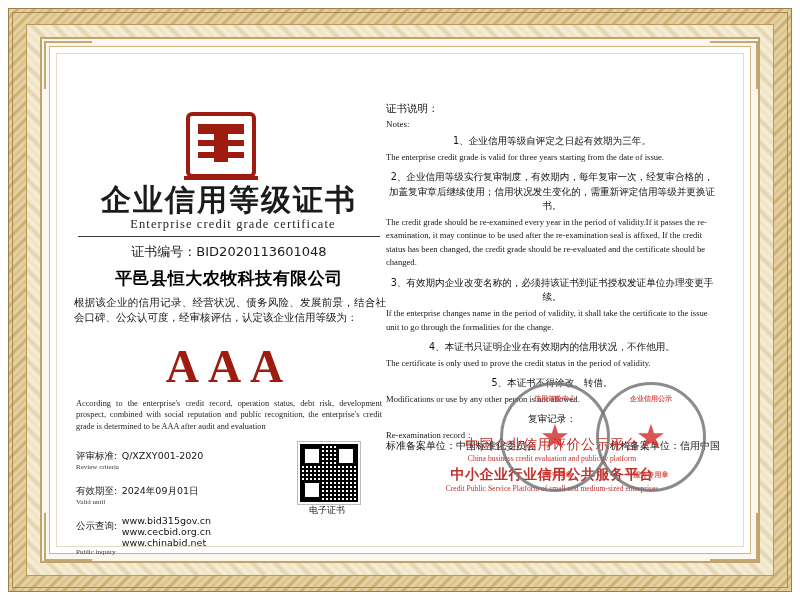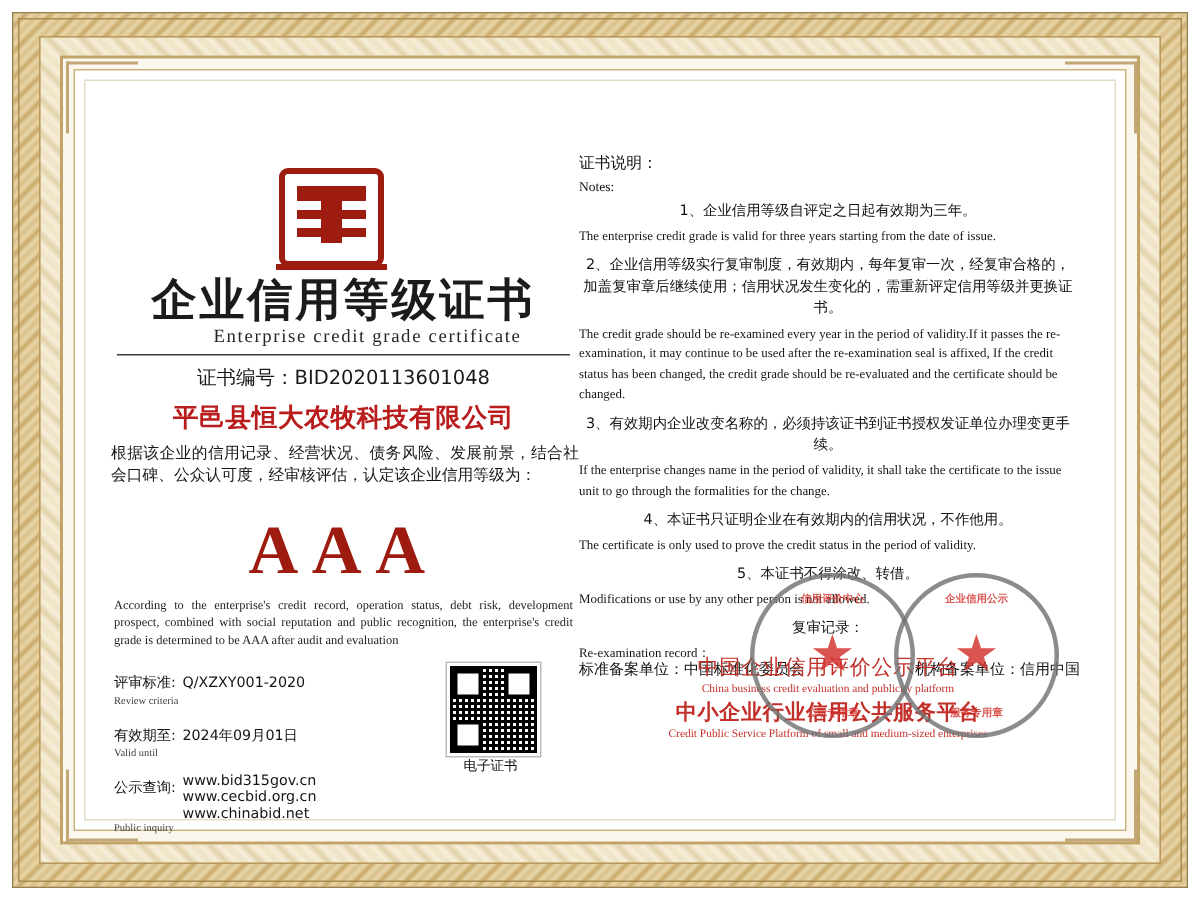--- a/index.html
+++ b/index.html
@@ -108,21 +108,21 @@
     width: 318px;
     text-align: center;
     font-size: 30px;
     font-weight: bold;
     letter-spacing: 2px;
     color: #1b1b1b;
     font-family: "DejaVu Sans", sans-serif;
   }
   .title-en {
     position: absolute;
-    left: 16px; top: 155px;
+    left: 4px; top: 155px;
     width: 318px;
     text-align: center;
     font-size: 12.5px;
     letter-spacing: 1.1px;
     color: #262626;
     font-family: "Liberation Serif", serif;
   }
   .title-rule {
     position: absolute;
     left: 8px; top: 174px;
@@ -140,21 +140,21 @@
     font-family: "DejaVu Sans", sans-serif;
   }
 
   .company {
     position: absolute;
     left: 0; top: 205px;
     width: 318px;
     text-align: center;
     font-size: 17px;
     font-weight: bold;
-    color: #b91c1c;
+    color: #000000;
     font-family: "DejaVu Sans", sans-serif;
     letter-spacing: .5px;
   }
 
   .statement-cn {
     position: absolute;
     left: 4px; top: 233px;
     width: 312px;
     font-size: 10.5px;
     line-height: 15px;

